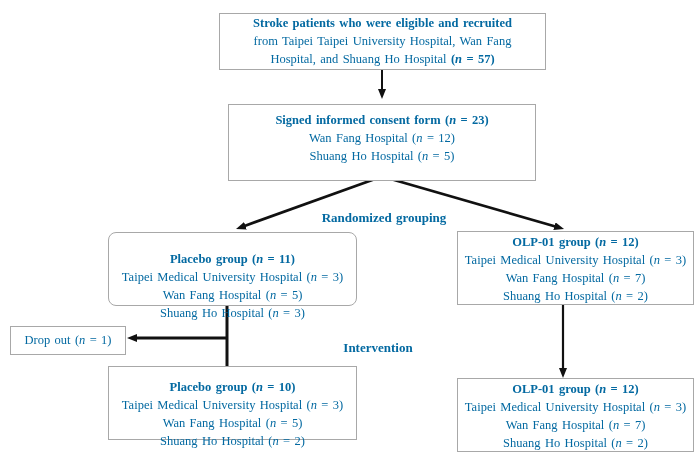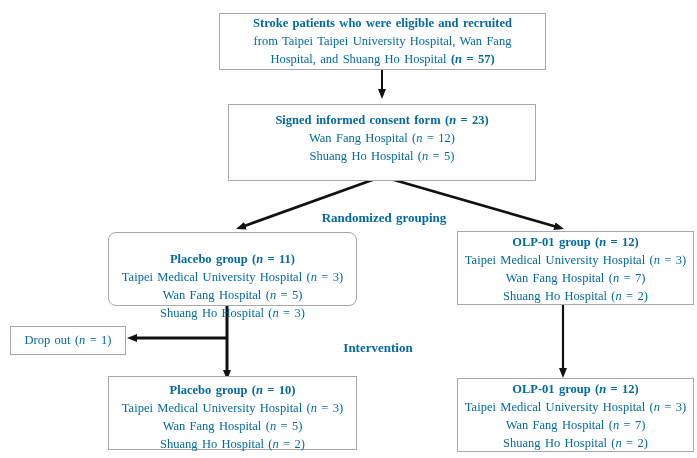--- a/index.html
+++ b/index.html
@@ -20,21 +20,21 @@
     font-size:12.5px;
     line-height:18px;
     word-spacing:0.10em;
   }
   .box .title{font-weight:bold;display:block;}
   .b-recruited{left:219px;top:13px;width:327px;height:57px;padding-top:1px;line-height:17.8px;}
   .b-consent{left:228px;top:104px;width:308px;height:77px;padding-top:6px;}
   .b-placebo-mid{left:108px;top:232px;width:249px;height:74px;padding-top:17px;border-radius:8px;}
   .b-olp-mid{left:457px;top:231px;width:237px;height:74px;padding-top:1px;}
   .b-dropout{left:10px;top:326px;width:116px;height:29px;line-height:27px;}
-  .b-placebo-final{left:108px;top:376px;width:249px;height:74px;padding-top:4px;}
+  .b-placebo-final{left:108px;top:366px;width:249px;height:74px;padding-top:11px;}
   .b-olp-final{left:457px;top:378px;width:237px;height:74px;padding-top:1px;}
   .flow-label{
     position:absolute;
     font-weight:bold;
     font-size:13px;
     text-align:center;
     width:200px;
     word-spacing:0.08em;
   }
   .l-randomized{left:284px;top:210px;}

